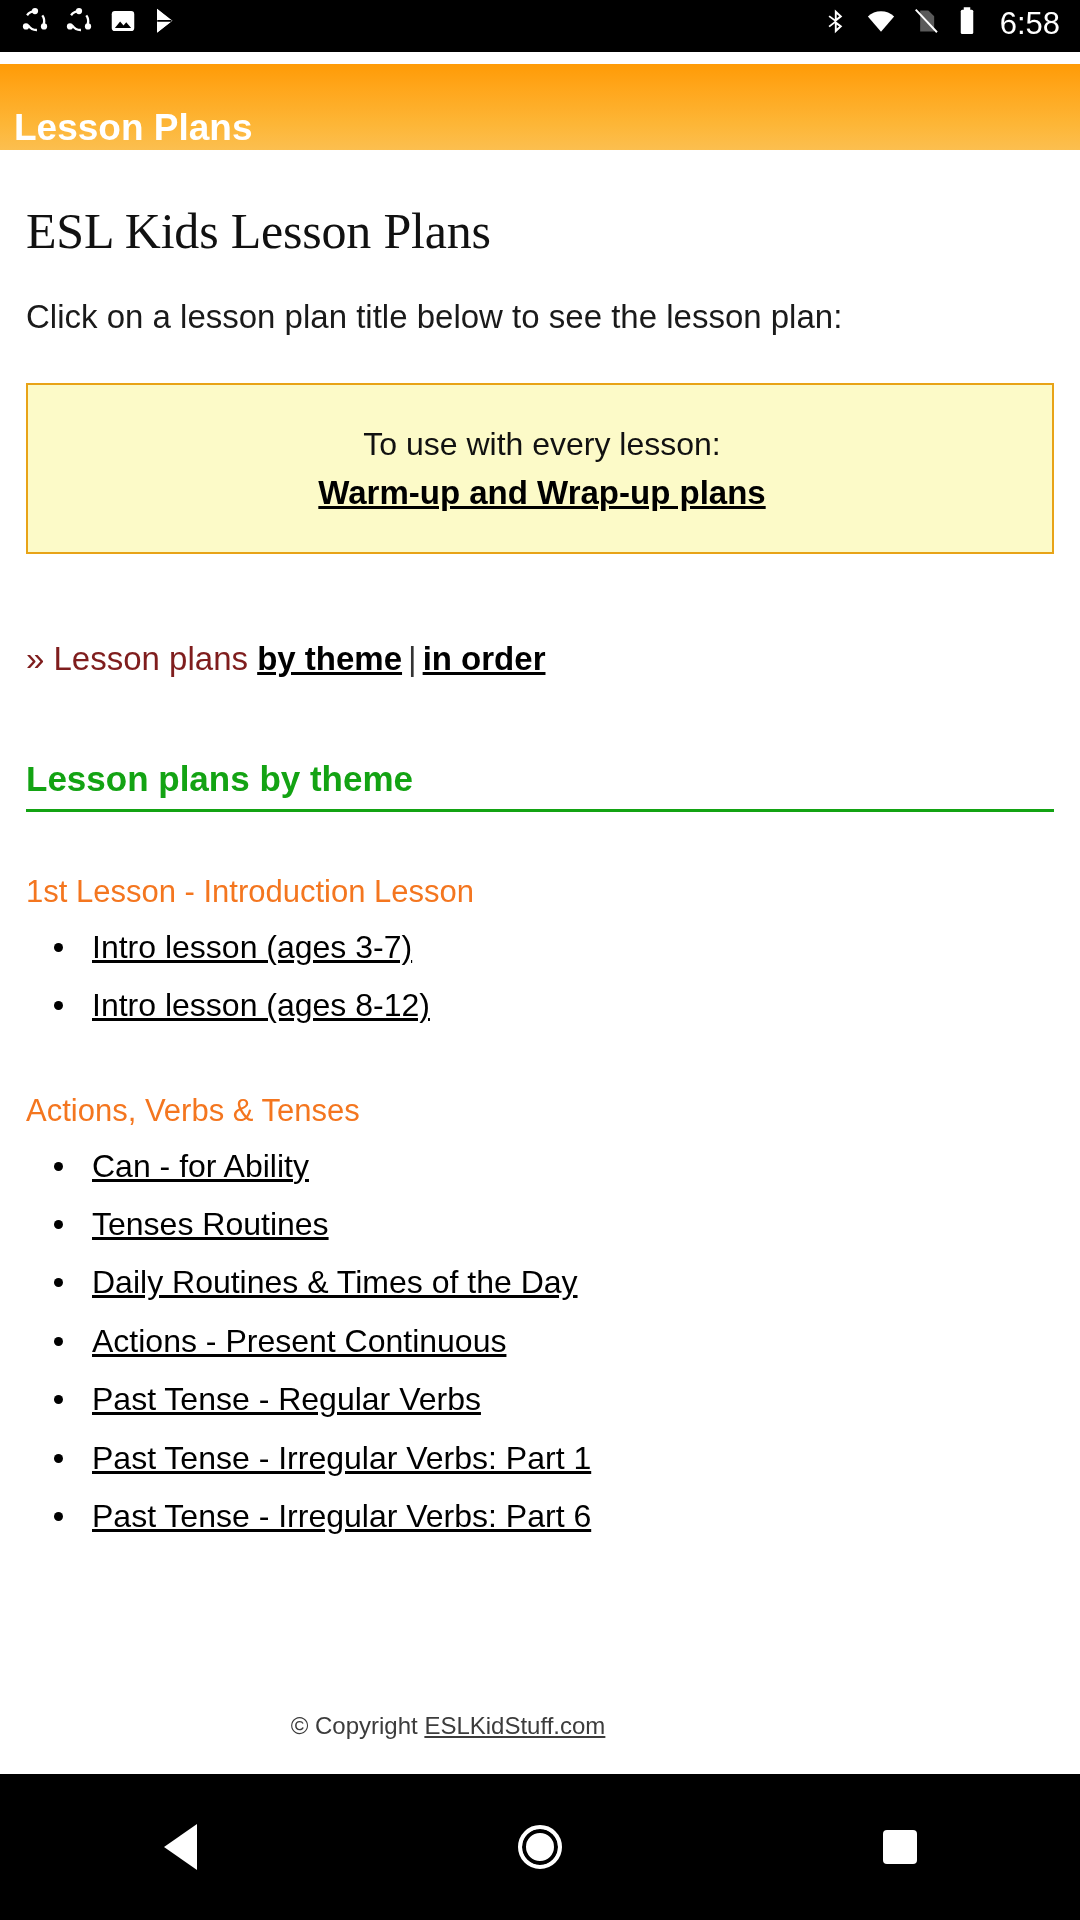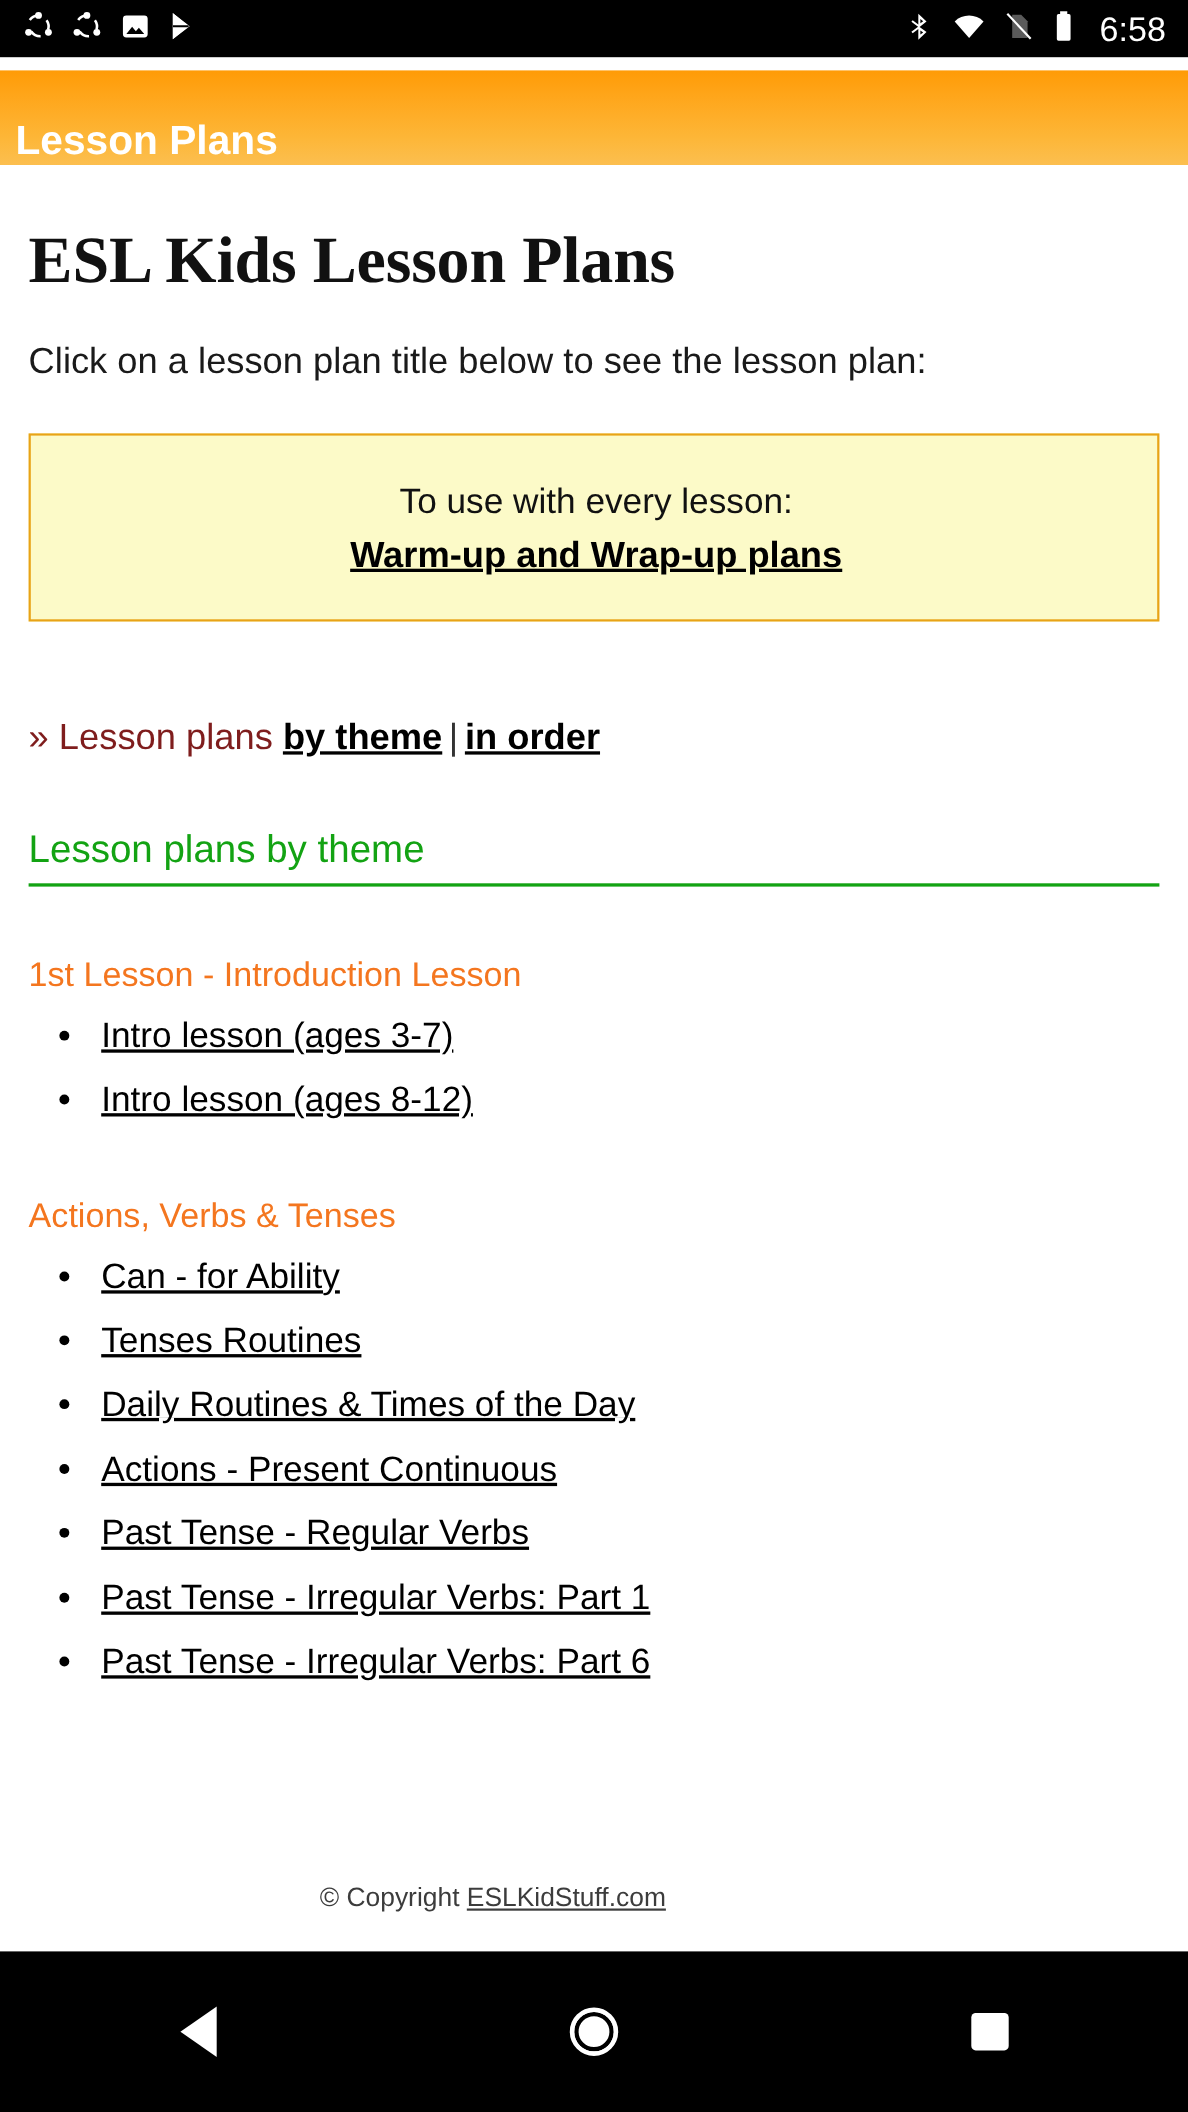--- a/index.html
+++ b/index.html
@@ -8,22 +8,22 @@
     background:#ffffff;
     font-family:"Liberation Sans", sans-serif;
     overflow:hidden;
   }
 
   
   .statusbar{
     position:absolute; top:0; left:0;
     width:1080px; height:52px;
     background:#000000;
-    display:flex; align-items:center;
-    padding:0 20px;
+    display:flex; align-items:flex-end;
+    padding:12px 20px;
   }
   .sb-left{ display:flex; align-items:center; gap:14px; }
   .sb-right{ margin-left:auto; display:flex; align-items:center; gap:16px; }
   .sb-icon{ display:block; }
   .sb-time{
     color:#ffffff; font-size:31px; font-weight:400;
     letter-spacing:0px; line-height:1; margin-left:6px;
   }
 
   
@@ -42,22 +42,22 @@
   .content{
     position:absolute; top:150px; left:0;
     width:1080px; height:1624px;
     background:#ffffff;
     padding:0 26px;
     overflow:hidden;
   }
 
   .page-title{
     font-family:"Liberation Serif", serif;
-    font-weight:bold;
-    font-size:60px;
+    font-weight:normal;
+    font-size:50px;
     color:#111111;
     margin-top:52px;
     letter-spacing:-0.2px;
   }
 
   .intro-line{
     font-size:33px;
     color:#1a1a1a;
     margin-top:37px;
     line-height:1.2;
@@ -85,22 +85,22 @@
     font-size:33px;
     color:#1a1a1a;
   }
   .nav-line .chev{ color:#7f1d1d; }
   .nav-line a{
     color:#000000; font-weight:bold; text-decoration:underline;
   }
   .nav-sep{ color:#333; padding:0 6px; }
 
   .section-heading{
-    margin-top:64px;
-    font-size:35px; font-weight:normal;
+    margin-top:81px;
+    font-size:35px; font-weight:bold;
     color:#13A313;
     letter-spacing:0px;
   }
   .section-rule{
     margin-top:10px;
     height:3px;
     background:#13A313;
     width:100%;
   }
 

